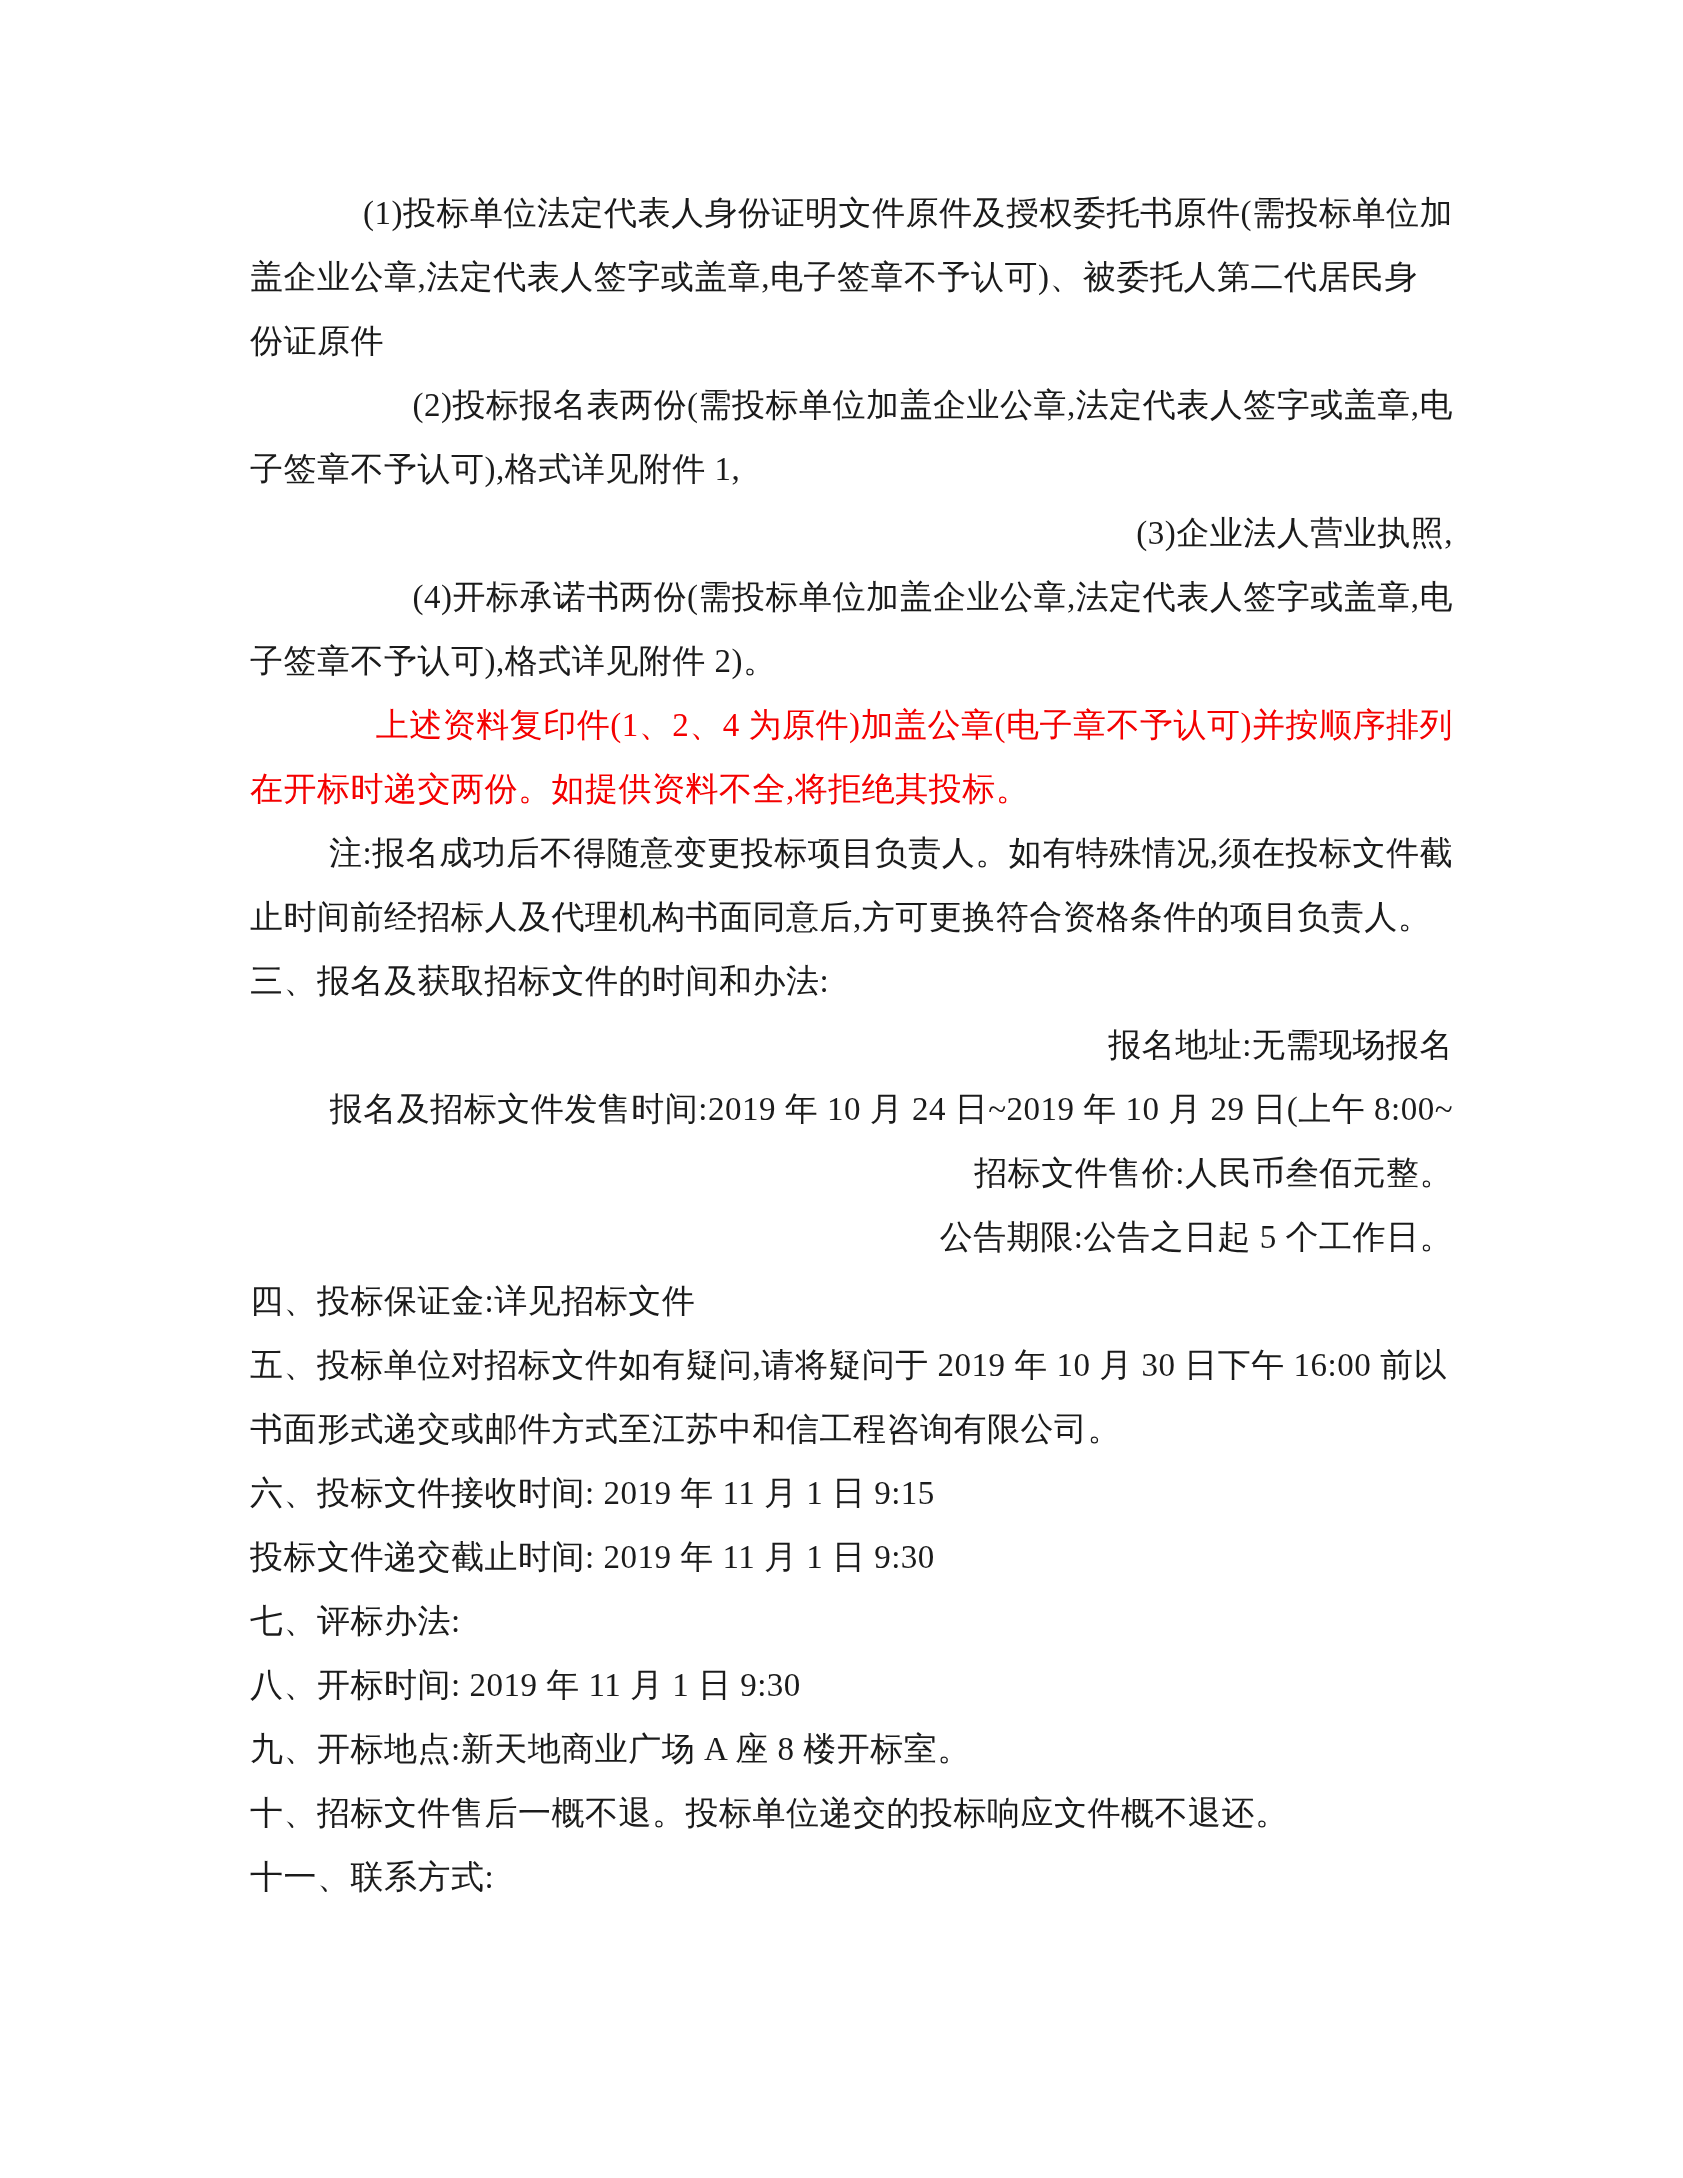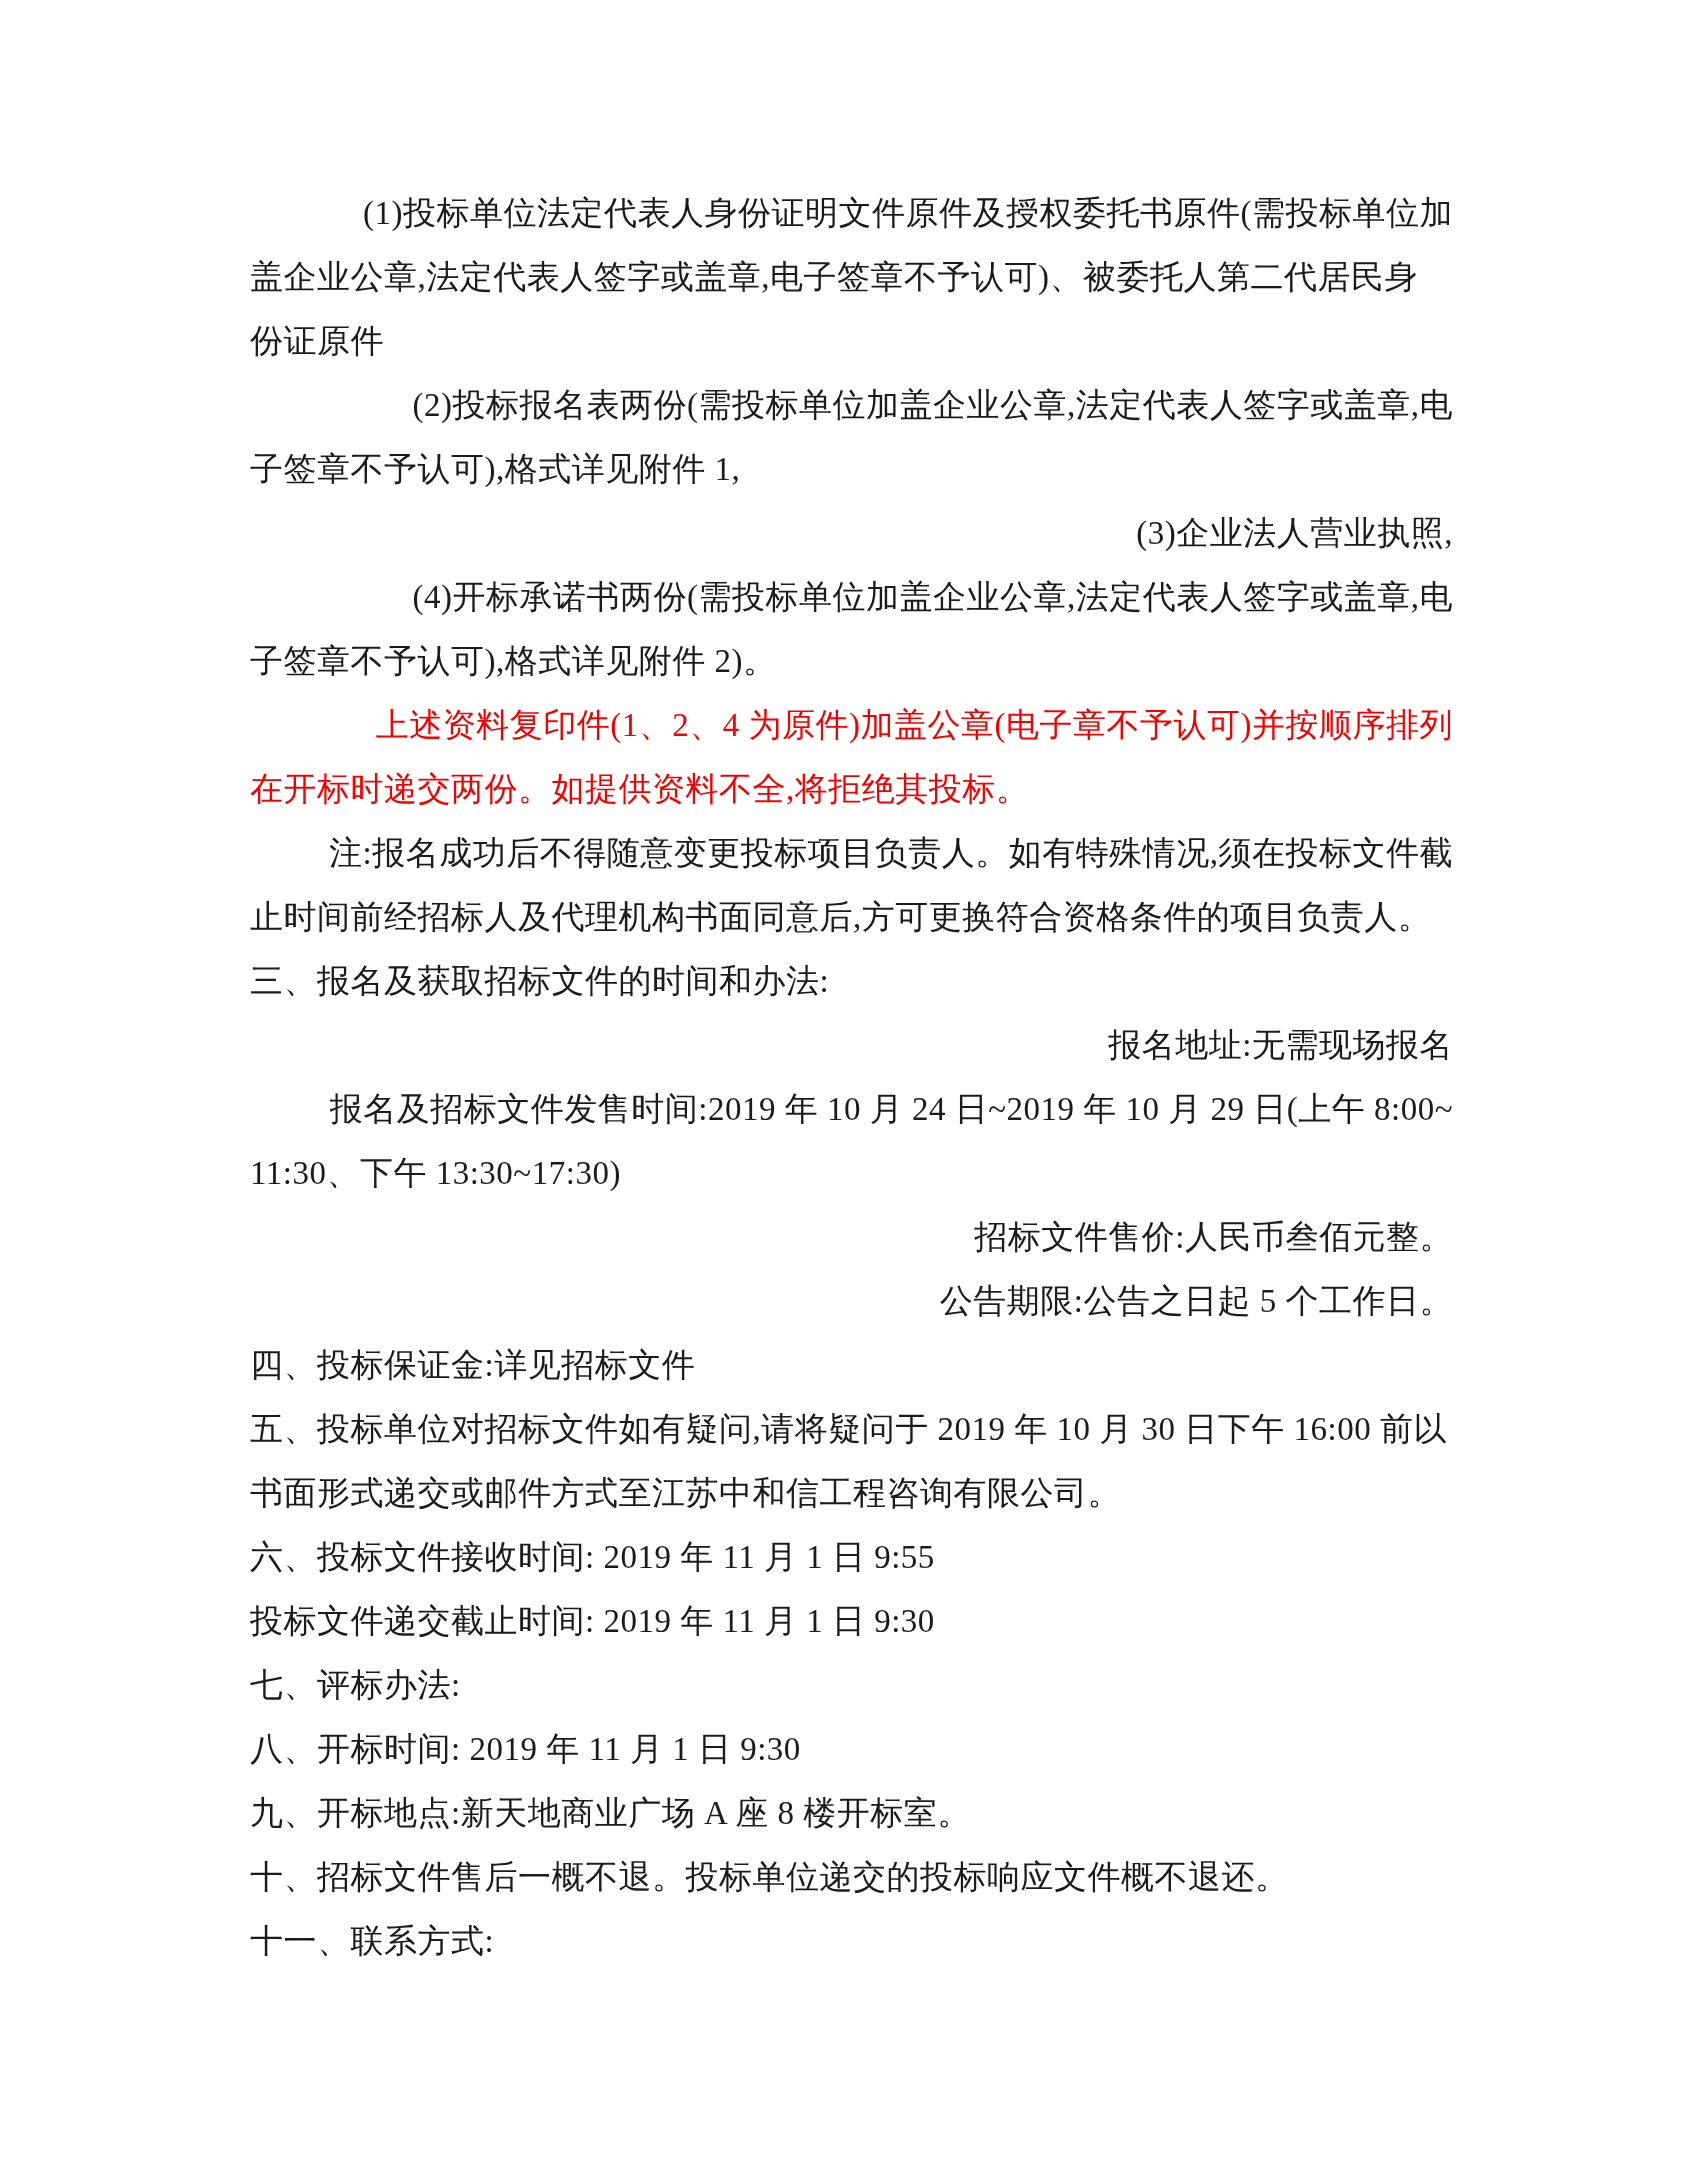--- a/index.html
+++ b/index.html
@@ -45,27 +45,26 @@
       <div class="line indent"><span>(3)企业法人营业执照,</span></div>
       <div class="line indent"><span>(4)开标承诺书两份(需投标单位加盖企业公章,法定代表人签字或盖章,电</span></div>
       <div class="line"><span>子签章不予认可),格式详见附件 2)。</span></div>
       <div class="line indent red"><span>上述资料复印件(1、2、4 为原件)加盖公章(电子章不予认可)并按顺序排列</span></div>
       <div class="line red"><span>在开标时递交两份。如提供资料不全,将拒绝其投标。</span></div>
       <div class="line indent"><span>注:报名成功后不得随意变更投标项目负责人。如有特殊情况,须在投标文件截</span></div>
       <div class="line"><span>止时间前经招标人及代理机构书面同意后,方可更换符合资格条件的项目负责人。</span></div>
       <div class="line"><span>三、报名及获取招标文件的时间和办法:</span></div>
       <div class="line indent"><span>报名地址:无需现场报名</span></div>
       <div class="line indent"><span>报名及招标文件发售时间:</span><span class="b">2019 年 10 月 24 日~2019 年 10 月 29 日(上午 8:00~</span></div>
-      <div class="line"><span class="b">11:30、下午 13:30~17:30)</span></div>
       <div class="line indent"><span>招标文件售价:人民币叁佰元整。</span></div>
       <div class="line indent"><span>公告期限:公告之日起 5 个工作日。</span></div>
       <div class="line"><span>四、投标保证金:详见招标文件</span></div>
       <div class="line"><span>五、投标单位对招标文件如有疑问,请将疑问于 </span><span class="b">2019 年 10 月 30 日下午 16:00</span><span> 前以</span></div>
       <div class="line"><span>书面形式递交或邮件方式至江苏中和信工程咨询有限公司。</span></div>
-      <div class="line"><span>六、投标文件接收时间: 2019 年 11 月 1 日 9:55</span></div>
+      <div class="line"><span>六、投标文件接收时间: 2019 年 11 月 1 日 9:15</span></div>
       <div class="line"><span>投标文件递交截止时间: </span><span class="b">2019 年 11 月 1 日 9:30</span></div>
       <div class="line"><span>七、评标办法:</span></div>
       <div class="line"><span>八、开标时间: </span><span class="b">2019 年 11 月 1 日 9:30</span></div>
       <div class="line"><span>九、开标地点:新天地商业广场 A 座 8 楼开标室。</span></div>
       <div class="line"><span>十、招标文件售后一概不退。投标单位递交的投标响应文件概不退还。</span></div>
       <div class="line"><span>十一、联系方式:</span></div>
     </div>
 </div>
 
 

